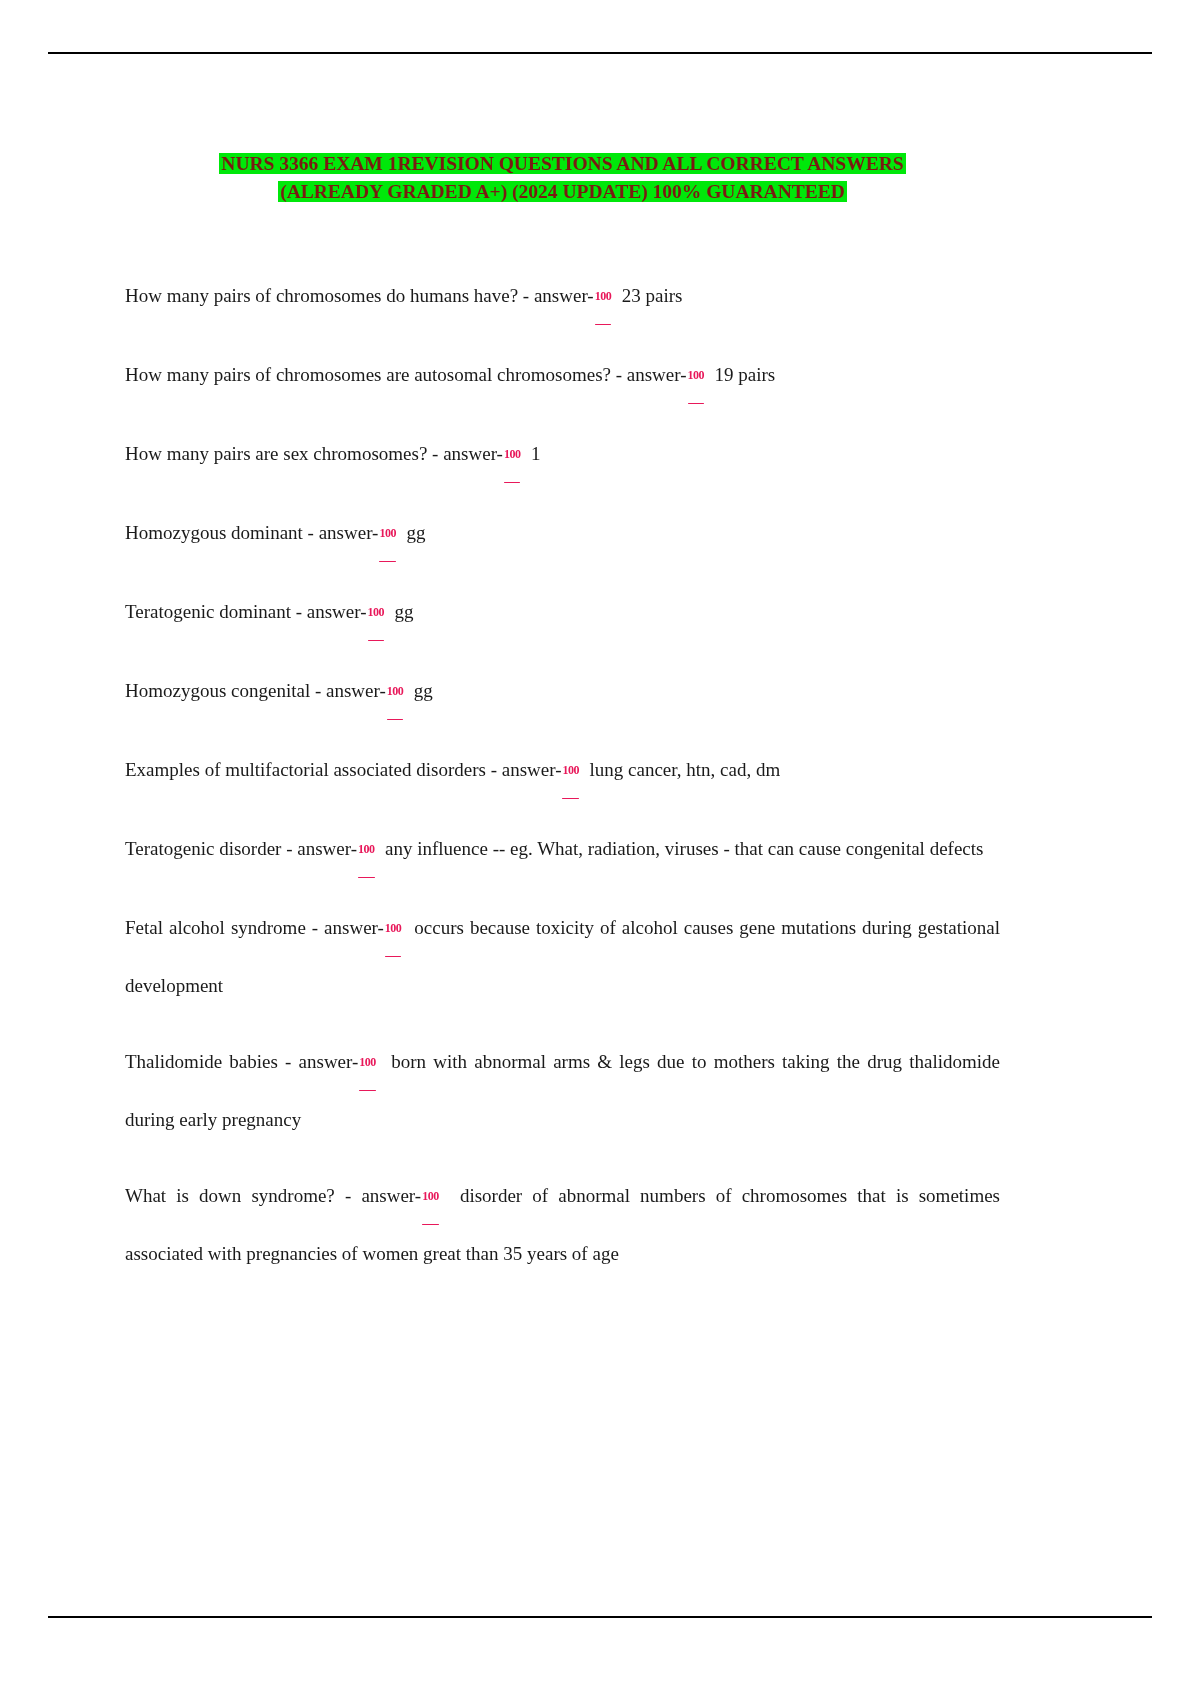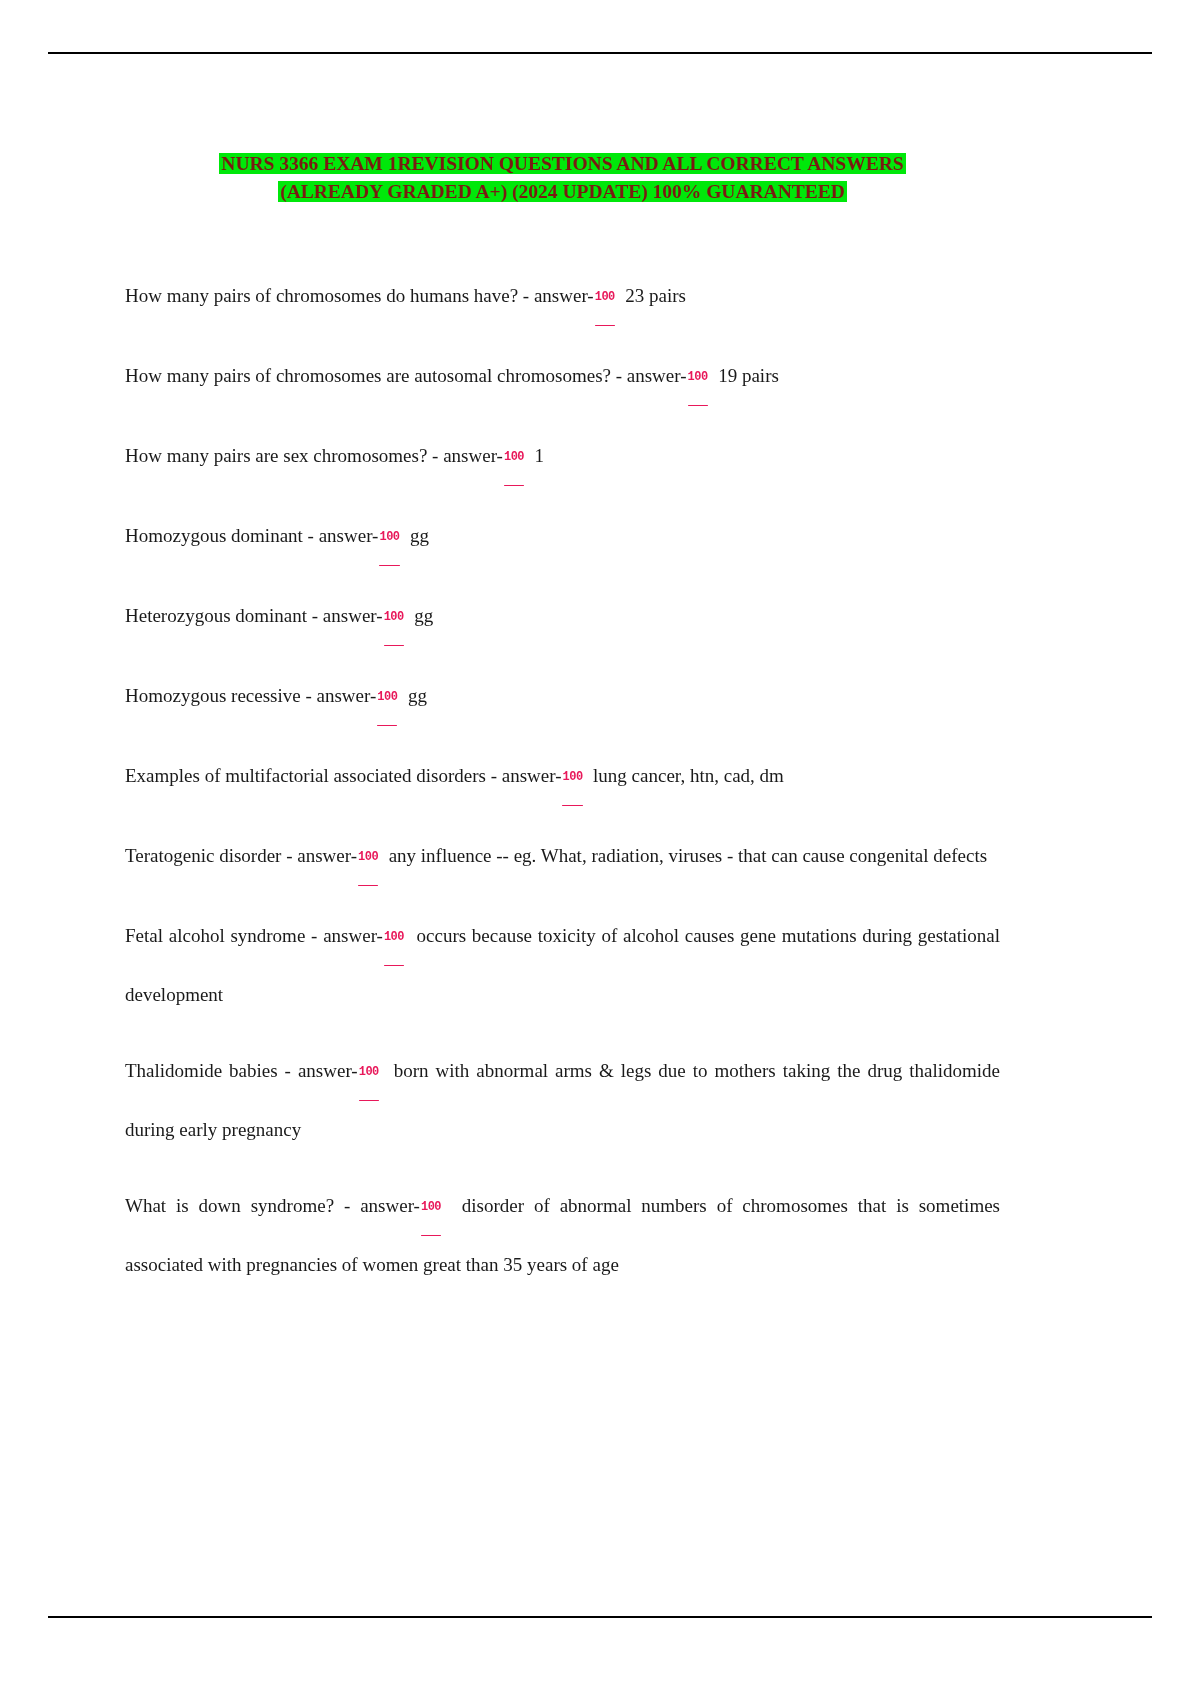--- a/index.html
+++ b/index.html
@@ -64,21 +64,21 @@
   }
   .qa .q {
     white-space: normal;
   }
   .qa .sep {
     white-space: pre;
   }
   .emoji {
     display: inline-block;
     position: relative;
-    font-family: Liberation Mono, monospace;
+    font-family: Liberation Serif, serif;
     font-size: 12px;
     font-weight: bold;
     color: #e8185a;
     letter-spacing: -0.5px;
     transform: translateY(-2px);
     padding: 0 1px;
   }
   .emoji::after {
     content: "";
     position: absolute;
@@ -106,22 +106,22 @@
     <h1 class="doc-title">
       <span class="hl">NURS 3366 EXAM 1REVISION QUESTIONS AND ALL CORRECT ANSWERS</span><br>
       <span class="hl">(ALREADY GRADED A+) (2024 UPDATE) 100% GUARANTEED</span>
     </h1>
 
     <div class="qa-list">
         <p class="qa"><span class="q">How many pairs of chromosomes do humans have?</span><span class="sep"> - answer-</span><span class="emoji">100</span><span class="ans">  23 pairs</span></p>
         <p class="qa"><span class="q">How many pairs of chromosomes are autosomal chromosomes?</span><span class="sep"> - answer-</span><span class="emoji">100</span><span class="ans">  19 pairs</span></p>
         <p class="qa"><span class="q">How many pairs are sex chromosomes?</span><span class="sep"> - answer-</span><span class="emoji">100</span><span class="ans">  1</span></p>
         <p class="qa"><span class="q">Homozygous dominant</span><span class="sep"> - answer-</span><span class="emoji">100</span><span class="ans">  gg</span></p>
-        <p class="qa"><span class="q">Heterozygous dominant</span><span class="sep"> - answer-</span><span class="emoji">100</span><span class="ans">  gg</span></p>
-        <p class="qa"><span class="q">Homozygous recessive</span><span class="sep"> - answer-</span><span class="emoji">100</span><span class="ans">  gg</span></p>
+        <p class="qa"><span class="q">Teratogenic dominant</span><span class="sep"> - answer-</span><span class="emoji">100</span><span class="ans">  gg</span></p>
+        <p class="qa"><span class="q">Homozygous congenital</span><span class="sep"> - answer-</span><span class="emoji">100</span><span class="ans">  gg</span></p>
         <p class="qa"><span class="q">Examples of multifactorial associated disorders</span><span class="sep"> - answer-</span><span class="emoji">100</span><span class="ans">  lung cancer, htn, cad, dm</span></p>
         <p class="qa"><span class="q">Teratogenic disorder</span><span class="sep"> - answer-</span><span class="emoji">100</span><span class="ans">  any influence -- eg. What, radiation, viruses - that can cause congenital defects</span></p>
         <p class="qa"><span class="q">Fetal alcohol syndrome</span><span class="sep"> - answer-</span><span class="emoji">100</span><span class="ans">  occurs because toxicity of alcohol causes gene mutations during gestational development</span></p>
         <p class="qa"><span class="q">Thalidomide babies</span><span class="sep"> - answer-</span><span class="emoji">100</span><span class="ans">  born with abnormal arms &amp; legs due to mothers taking the drug thalidomide during early pregnancy</span></p>
         <p class="qa"><span class="q">What is down syndrome?</span><span class="sep"> - answer-</span><span class="emoji">100</span><span class="ans">  disorder of abnormal numbers of chromosomes that is sometimes associated with pregnancies of women great than 35 years of age</span></p>
       </div>
 
   </div>
 </div>
 

